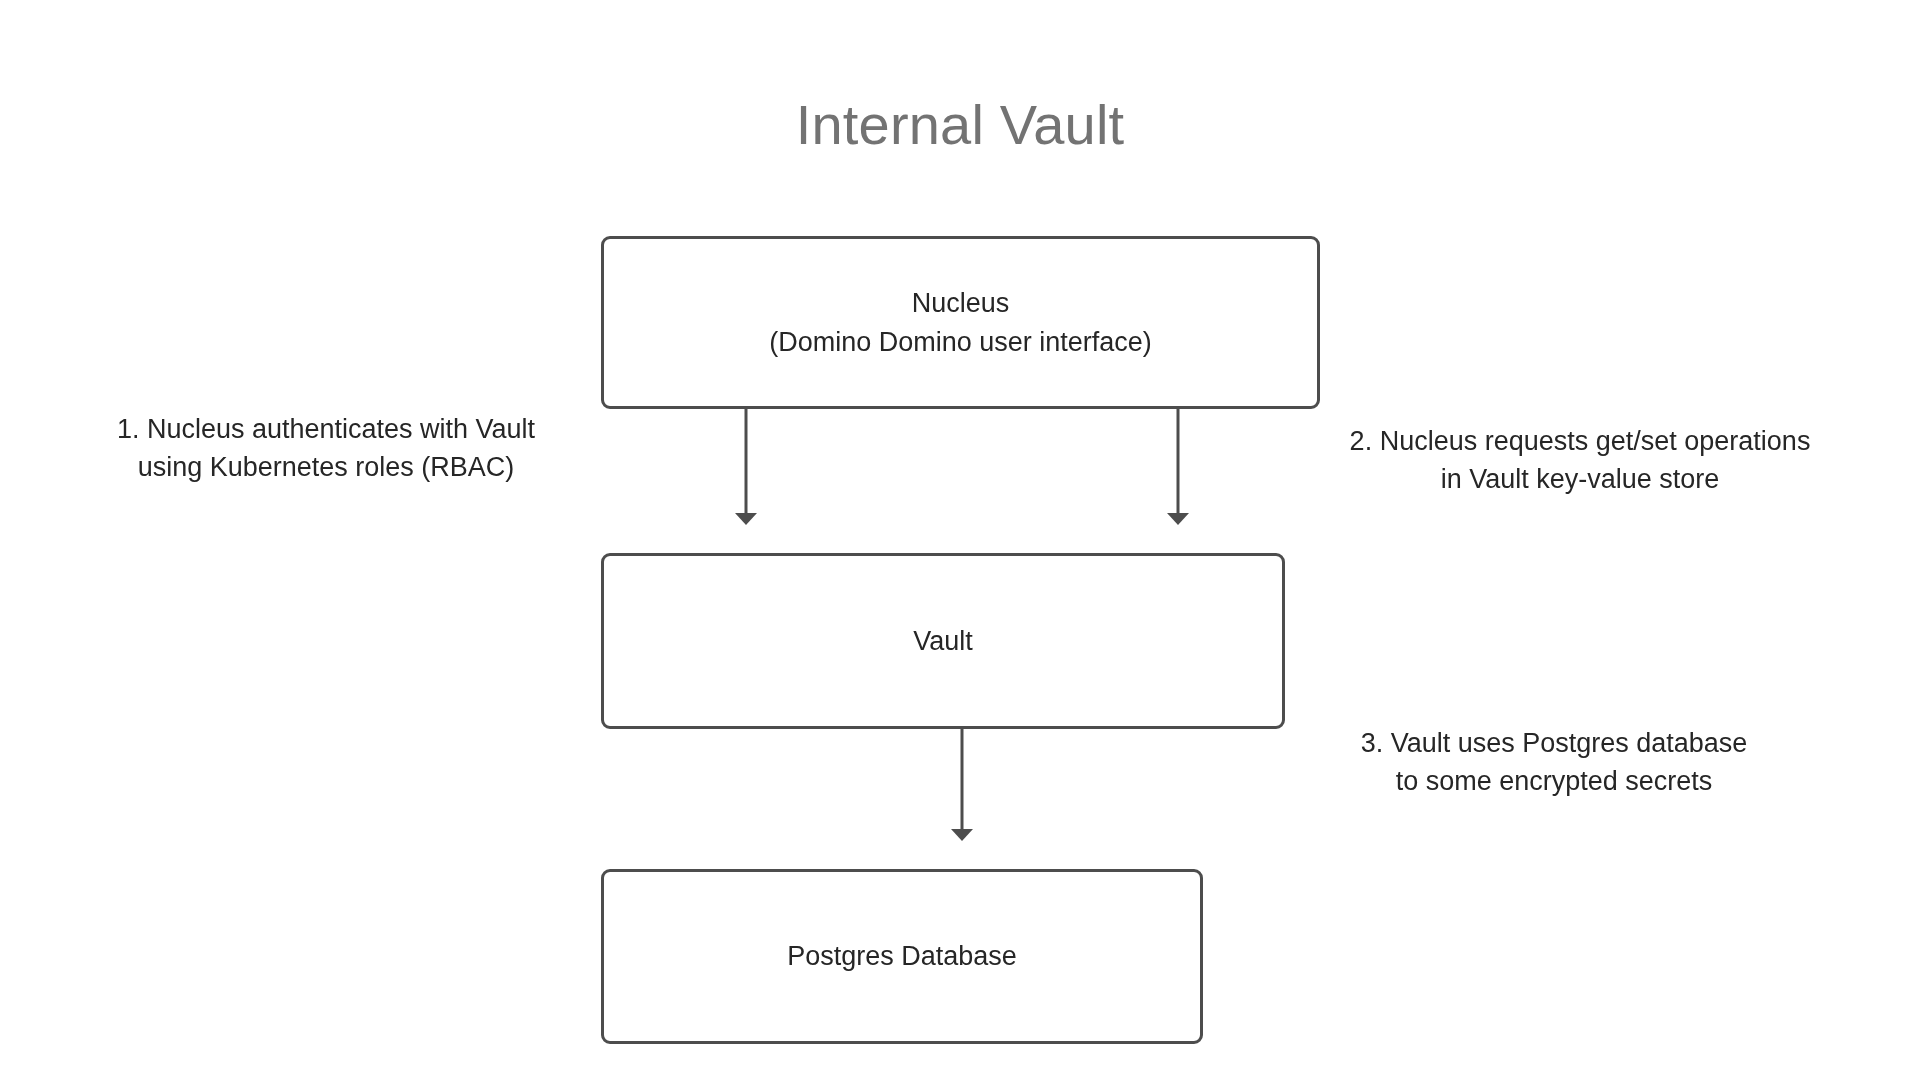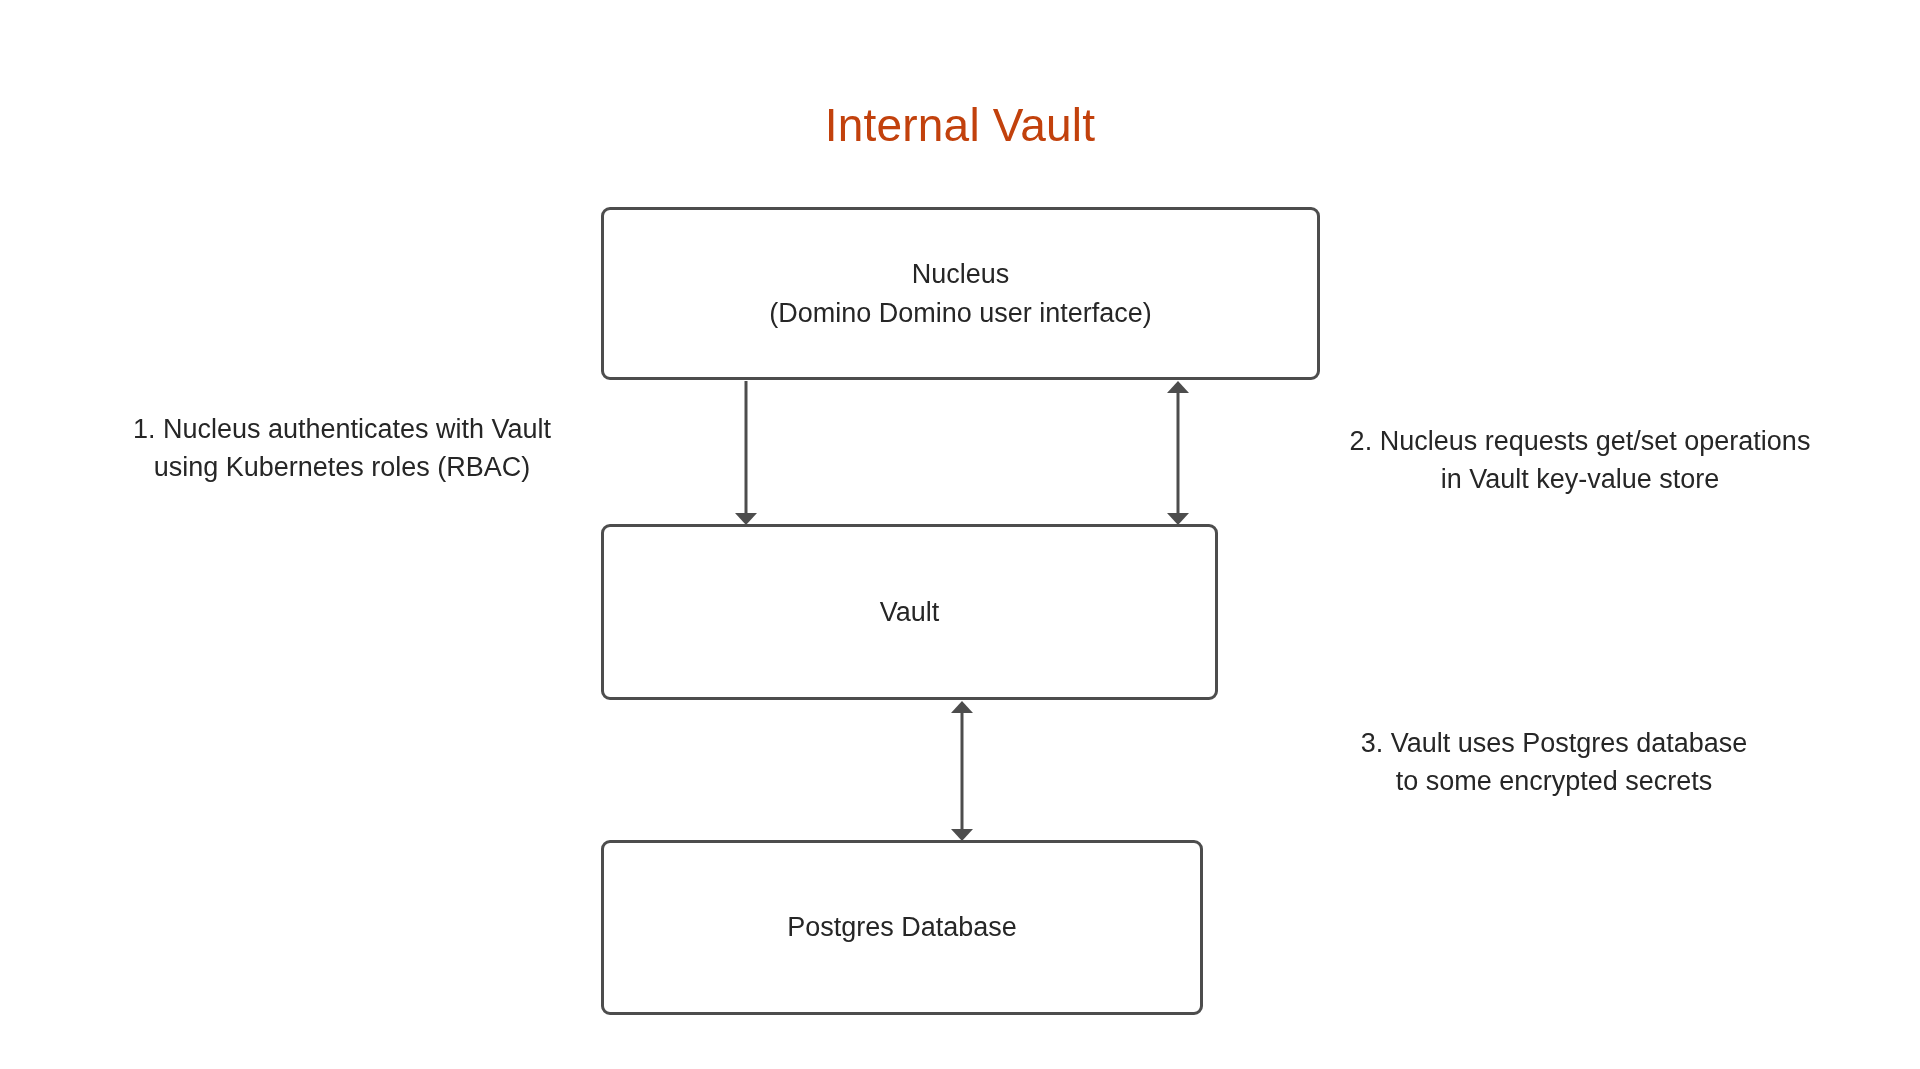--- a/index.html
+++ b/index.html
@@ -25,49 +25,50 @@
     height: 1069px;
   }
 
   
   .diagram-title {
     position: absolute;
     left: 0;
     top: 96px;
     width: 1920px;
     text-align: center;
-    font-size: 46px;
+    font-size: 56px;
     line-height: 58px;
     font-weight: 400;
-    color: #c2410c;
+    color: #737373;
     letter-spacing: 0.2px;
   }
 
   
   .node {
     position: absolute;
     box-sizing: border-box;
     background: #ffffff;
     border: 3px solid #4d4d4d;
     border-radius: 9px;
     display: flex;
     flex-direction: column;
     align-items: center;
     justify-content: center;
     text-align: center;
+    margin-top: 29px;
   }
   .node .line {
     font-size: 27px;
     line-height: 39px;
     color: #262626;
     white-space: nowrap;
   }
 
   #node-nucleus  { left: 601px; top: 207px; width: 719px; height: 173px; }
-  #node-vault    { left: 601px; top: 524px; width: 617px; height: 176px; }
+  #node-vault    { left: 601px; top: 524px; width: 684px; height: 176px; }
   #node-postgres { left: 601px; top: 840px; width: 602px; height: 175px; }
 
   
   #arrow-layer {
     position: absolute;
     left: 0;
     top: 0;
     width: 1920px;
     height: 1069px;
     pointer-events: none;
@@ -75,21 +76,21 @@
 
   
   .annotation {
     position: absolute;
     text-align: center;
     font-size: 27px;
     line-height: 38px;
     color: #262626;
     white-space: nowrap;
   }
-  #annotation-1 { left: 72px;   top: 410px; width: 540px; }
+  #annotation-1 { left: 56px;   top: 410px; width: 540px; }
   #annotation-2 { left: 1290px; top: 410px; width: 580px; margin-top: 12px; }
   #annotation-3 { left: 1294px; top: 724px; width: 520px; }
 </style>
 </head>
 <body>
 
 <div id="diagram-canvas">
 
   <div class="diagram-title">Internal Vault</div>
 

